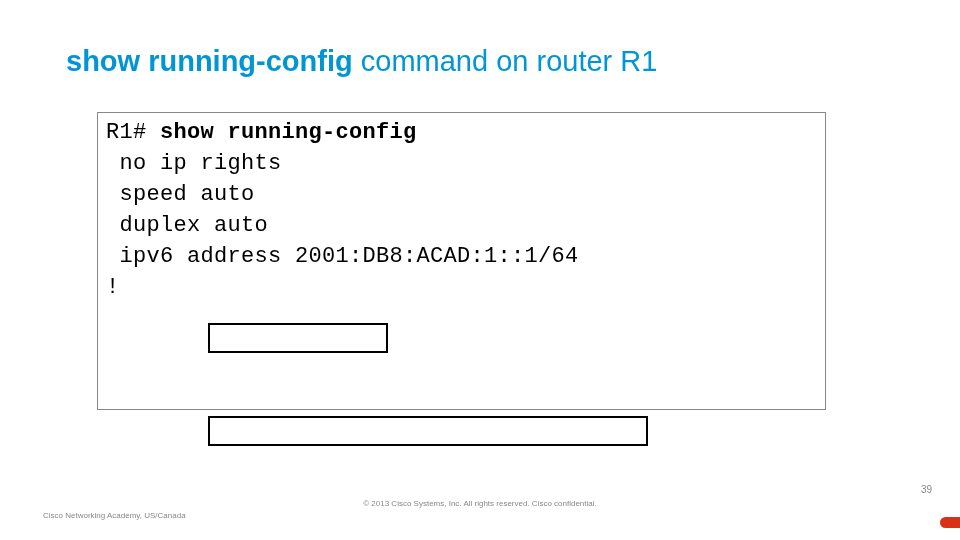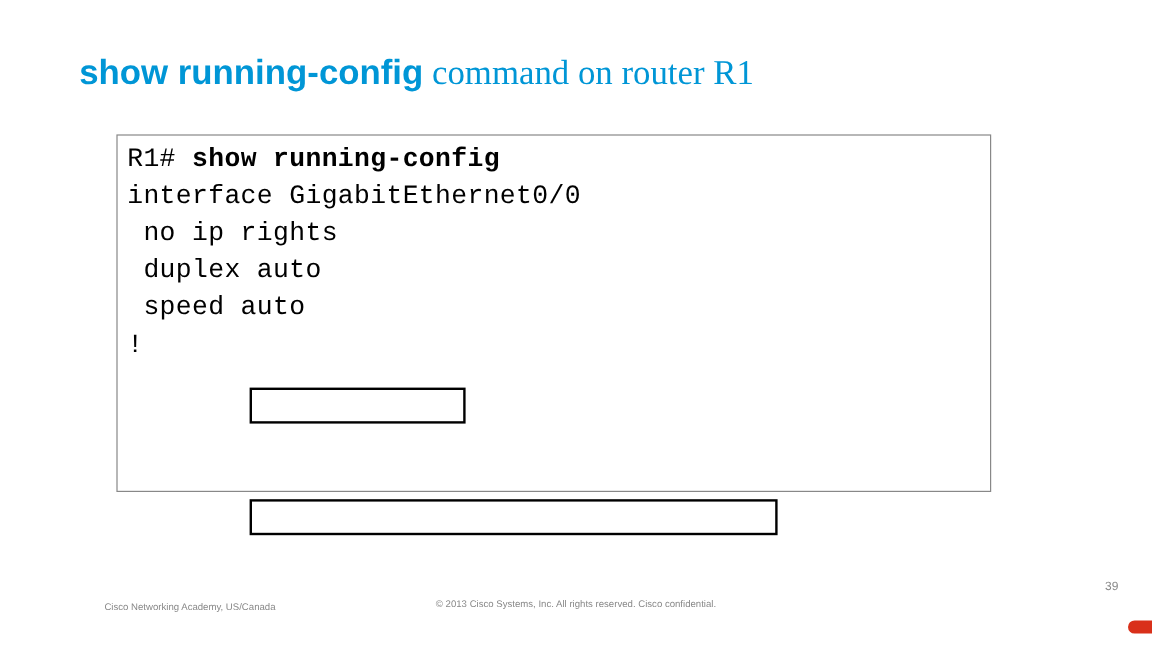--- a/index.html
+++ b/index.html
@@ -21,21 +21,20 @@
     line-height: 1.1;
     color: #333;
   }
   .slide-title .bold-part {
     font-weight: 700;
     color: #0096d6;
   }
   .slide-title .rest-part {
     font-weight: 400;
     color: #0096d6;
-    font-family: Liberation Serif, serif;
   }
 
   .code-box {
     position: absolute;
     left: 97px;
     top: 112px;
     width: 729px;
     height: 298px;
     border: 1px solid #888;
     box-sizing: border-box;
@@ -59,24 +58,23 @@
     border: 2px solid #000;
     background: transparent;
     box-sizing: border-box;
   }
   .hl1 { left: 110px; top: 210px; width: 180px; height: 30px; }
   .hl2 { left: 110px; top: 303px; width: 440px; height: 30px; }
 
   .footer-left {
     position: absolute;
     left: 43px;
-    bottom: 30px;
+    bottom: 20px;
     font-size: 8px;
     color: #888;
-    margin-left: 44px;
   }
   .footer-center {
     position: absolute;
     left: 0;
     right: 0;
     bottom: 32px;
     text-align: center;
     font-size: 8px;
     color: #888;
   }
@@ -100,24 +98,24 @@
 </style>
 </head>
 <body>
 
 <div class="slide-title">
   <span class="bold-part">show running-config</span><span class="rest-part"> command on router R1</span>
 </div>
 
 <div class="code-box">
   <div class="code-line"><span>R1# </span><span class="bold">show running-config</span></div>
-  <div class="code-line">interface GigabitEthernet0/0</div>
   <div class="code-line"> no ip rights</div>
+  <div class="code-line"> speed auto</div>
   <div class="code-line"> duplex auto</div>
-  <div class="code-line"> speed auto</div>
+  <div class="code-line"> ipv6 address 2001:DB8:ACAD:1::1/64</div>
   <div class="code-line">!</div>
 
   <div class="hl hl1"></div>
   <div class="hl hl2"></div>
 </div>
 
 <div class="footer-left">Cisco Networking Academy, US/Canada</div>
 <div class="footer-center">© 2013 Cisco Systems, Inc. All rights reserved. Cisco confidential.</div>
 <div class="page-num">39</div>
 <div class="red-dot"></div>

